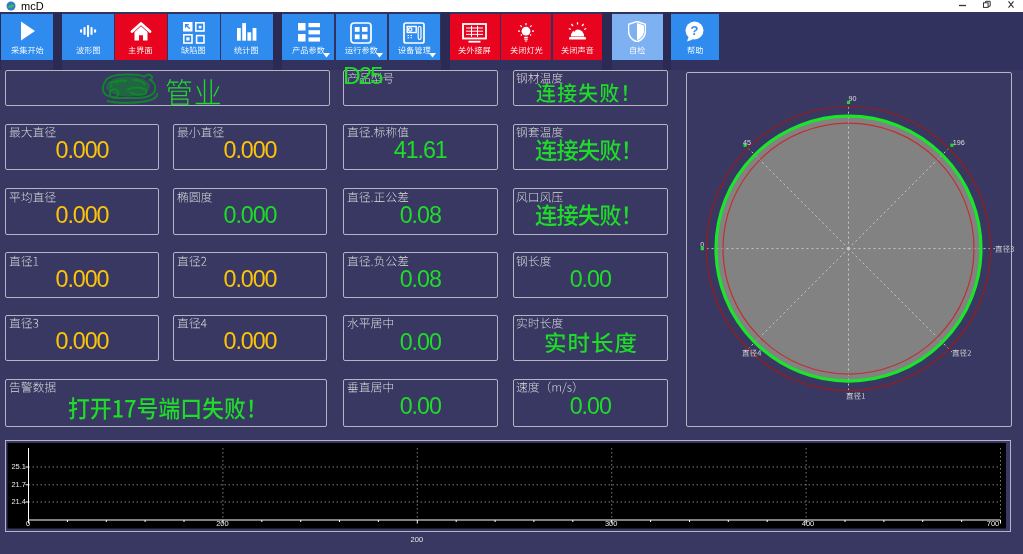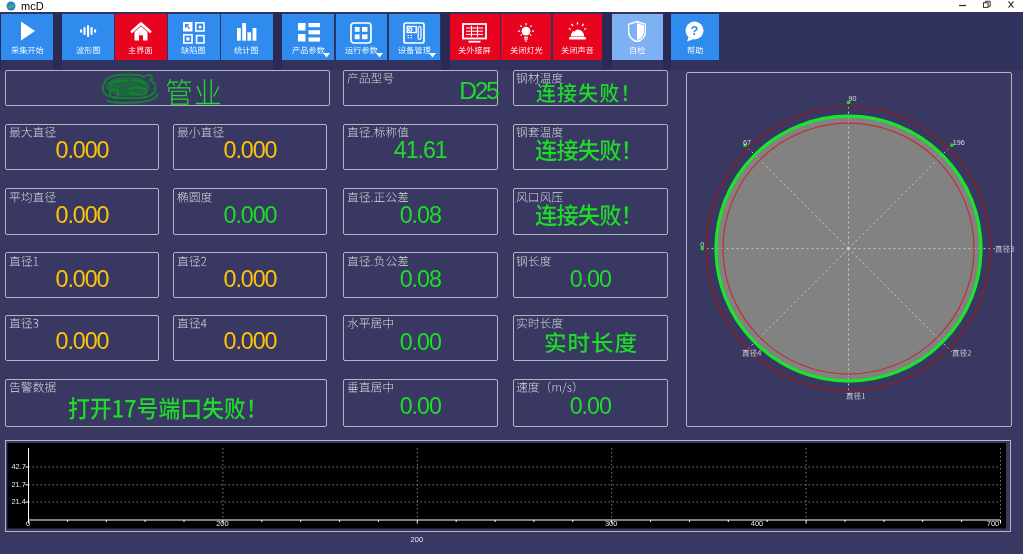--- a/index.html
+++ b/index.html
@@ -364,21 +364,21 @@
     </g>
   </svg>
 <svg class="t" style="left:516.0px;top:72.4px" width="50.2" height="14.2">
     <g fill="#e2e2e2" transform="translate(0,10.62) scale(0.011800,-0.011800)">
       <use href="#gl94a2" x="0"></use>
       <use href="#gl6750" x="1000"></use>
       <use href="#gl6e29" x="2000"></use>
       <use href="#gl5ea6" x="3000"></use>
     </g>
   </svg>
-<div class="a" style="font-family:'Liberation Sans',sans-serif;font-size:24.5px;line-height:27.3px;color:#1edc28;font-weight:normal;letter-spacing:-2.2px;left:343.0px;top:77px;width:154.5px;text-align:right;">D25</div>
+<div class="a" style="font-family:'Liberation Sans',sans-serif;font-size:24.5px;line-height:27.3px;color:#1edc28;font-weight:normal;letter-spacing:-2.2px;left:343.0px;top:62px;width:154.5px;text-align:left;">D25</div>
 <svg class="t" style="left:535.6px;top:81.7px" width="107.3" height="25.2">
     <g fill="#1edc28" transform="translate(0,18.90) scale(0.019950,-0.021000)">
       <use href="#gm8fde" x="0"></use>
       <use href="#gm63a5" x="1058"></use>
       <use href="#gm5931" x="2115"></use>
       <use href="#gm8d25" x="3173"></use>
       <use href="#gmff01" x="4231"></use>
     </g>
   </svg>
 <div style="position:absolute;left:5.0px;top:123.5px;width:154.0px;height:46.0px;border:1.2px solid #b4b4c4;border-radius:2px;box-sizing:border-box"></div>
@@ -623,21 +623,21 @@
     <line x1="162.5" y1="176.6" x2="266.1" y2="280.2" stroke="#c8c8c8" stroke-width="1" stroke-dasharray="2 3"></line>
 <circle cx="162.5" cy="176.6" r="142" fill="none" stroke="#8c2022" stroke-width="1.4"></circle>
 <circle cx="162.5" cy="176.6" r="125.5" fill="none" stroke="#c03030" stroke-width="1.2"></circle>
 <circle cx="162.5" cy="176.6" r="132.5" fill="none" stroke="#1be52a" stroke-width="3.2"></circle>
 <rect x="14.7" y="175.0" width="3.2" height="3.2" fill="#1edc28"></rect>
     <rect x="57.5" y="71.6" width="3.2" height="3.2" fill="#1edc28"></rect>
     <rect x="160.9" y="28.8" width="3.2" height="3.2" fill="#1edc28"></rect>
     <rect x="264.3" y="71.6" width="3.2" height="3.2" fill="#1edc28"></rect>
 </svg>
 <div class="a" style="font-family:'Liberation Sans',sans-serif;font-size:7.2px;line-height:8.0px;color:#dcdcdc;font-weight:normal;left:848.5px;top:95.3px;white-space:nowrap;">90</div>
-<div class="a" style="font-family:'Liberation Sans',sans-serif;font-size:7.2px;line-height:8.0px;color:#dcdcdc;font-weight:normal;left:743.0px;top:139.1px;white-space:nowrap;">67</div>
+<div class="a" style="font-family:'Liberation Sans',sans-serif;font-size:7.2px;line-height:8.0px;color:#dcdcdc;font-weight:normal;left:743.0px;top:139.1px;white-space:nowrap;">45</div>
 <div class="a" style="font-family:'Liberation Sans',sans-serif;font-size:7.2px;line-height:8.0px;color:#dcdcdc;font-weight:normal;left:952.8px;top:138.6px;white-space:nowrap;">196</div>
 <div class="a" style="font-family:'Liberation Sans',sans-serif;font-size:7.2px;line-height:8.0px;color:#dcdcdc;font-weight:normal;left:700.3px;top:241.3px;white-space:nowrap;">0</div>
 <svg class="t" style="left:994.8px;top:245.3px" width="22.4" height="9.1">
     <g fill="#d5d5d5" transform="translate(0,6.84) scale(0.007600,-0.007600)">
       <use href="#gr76f4" x="0"></use>
       <use href="#gr5f84" x="1000"></use>
       <use href="#gr33" x="2000"></use>
     </g>
   </svg>
 <svg class="t" style="left:951.6px;top:348.9px" width="22.4" height="9.1">
@@ -697,20 +697,20 @@
     <line x1="684.5" y1="80.0" x2="684.5" y2="82.0" stroke="#fff" stroke-width="1"></line>
     <line x1="723.3" y1="80.0" x2="723.3" y2="82.0" stroke="#fff" stroke-width="1"></line>
     <line x1="762.2" y1="80.0" x2="762.2" y2="82.0" stroke="#fff" stroke-width="1"></line>
     <line x1="801.1" y1="80.0" x2="801.1" y2="83.5" stroke="#fff" stroke-width="1"></line>
     <line x1="840.0" y1="80.0" x2="840.0" y2="82.0" stroke="#fff" stroke-width="1"></line>
     <line x1="878.9" y1="80.0" x2="878.9" y2="82.0" stroke="#fff" stroke-width="1"></line>
     <line x1="917.7" y1="80.0" x2="917.7" y2="82.0" stroke="#fff" stroke-width="1"></line>
     <line x1="956.6" y1="80.0" x2="956.6" y2="82.0" stroke="#fff" stroke-width="1"></line>
     <line x1="995.5" y1="80.0" x2="995.5" y2="83.5" stroke="#fff" stroke-width="1"></line>
 </svg>
-<div class="a" style="font-family:'Liberation Sans',sans-serif;font-size:7.5px;line-height:8.4px;color:#e8e8e8;font-weight:normal;right:997.0px;top:463.0px;white-space:nowrap;">42.7</div>
+<div class="a" style="font-family:'Liberation Sans',sans-serif;font-size:7.5px;line-height:8.4px;color:#e8e8e8;font-weight:normal;right:997.0px;top:463.0px;white-space:nowrap;">25.1</div>
 <div class="a" style="font-family:'Liberation Sans',sans-serif;font-size:7.5px;line-height:8.4px;color:#e8e8e8;font-weight:normal;right:997.0px;top:480.8px;white-space:nowrap;">21.7</div>
 <div class="a" style="font-family:'Liberation Sans',sans-serif;font-size:7.5px;line-height:8.4px;color:#e8e8e8;font-weight:normal;right:997.0px;top:498.0px;white-space:nowrap;">21.4</div>
 <div class="a" style="font-family:'Liberation Sans',sans-serif;font-size:7.5px;line-height:8.4px;color:#e8e8e8;font-weight:normal;left:28.0px;top:519.7px;transform:translateX(-50%);white-space:nowrap;">0</div>
 <div class="a" style="font-family:'Liberation Sans',sans-serif;font-size:7.5px;line-height:8.4px;color:#e8e8e8;font-weight:normal;left:222.4px;top:519.7px;transform:translateX(-50%);white-space:nowrap;">200</div>
 <div class="a" style="font-family:'Liberation Sans',sans-serif;font-size:7.5px;line-height:8.4px;color:#e8e8e8;font-weight:normal;left:416.8px;top:536px;transform:translateX(-50%);white-space:nowrap;">200</div>
 <div class="a" style="font-family:'Liberation Sans',sans-serif;font-size:7.5px;line-height:8.4px;color:#e8e8e8;font-weight:normal;left:611.2px;top:519.7px;transform:translateX(-50%);white-space:nowrap;">300</div>
-<div class="a" style="font-family:'Liberation Sans',sans-serif;font-size:7.5px;line-height:8.4px;color:#e8e8e8;font-weight:normal;left:757px;top:519.7px;transform:translateX(-50%);white-space:nowrap;text-align:center;">400</div>
+<div class="a" style="font-family:'Liberation Sans',sans-serif;font-size:7.5px;line-height:8.4px;color:#e8e8e8;font-weight:normal;left:808px;top:519.7px;transform:translateX(-50%);white-space:nowrap;text-align:center;">400</div>
 <div class="a" style="font-family:'Liberation Sans',sans-serif;font-size:7.5px;line-height:8.4px;color:#e8e8e8;font-weight:normal;left:993.0px;top:519.7px;transform:translateX(-50%);white-space:nowrap;">700</div>
 </body></html>

